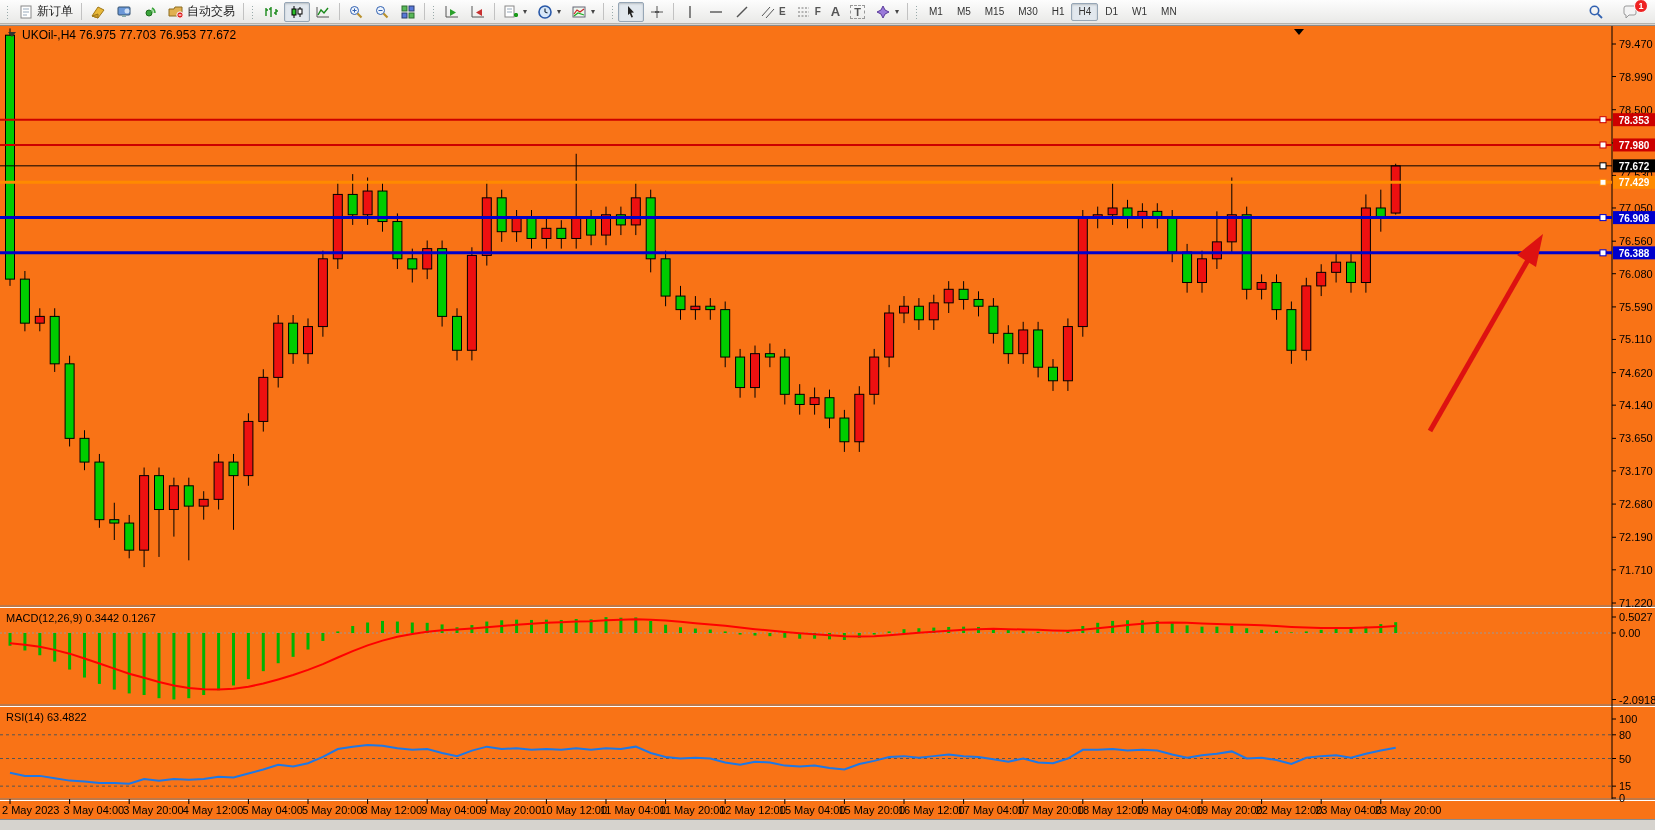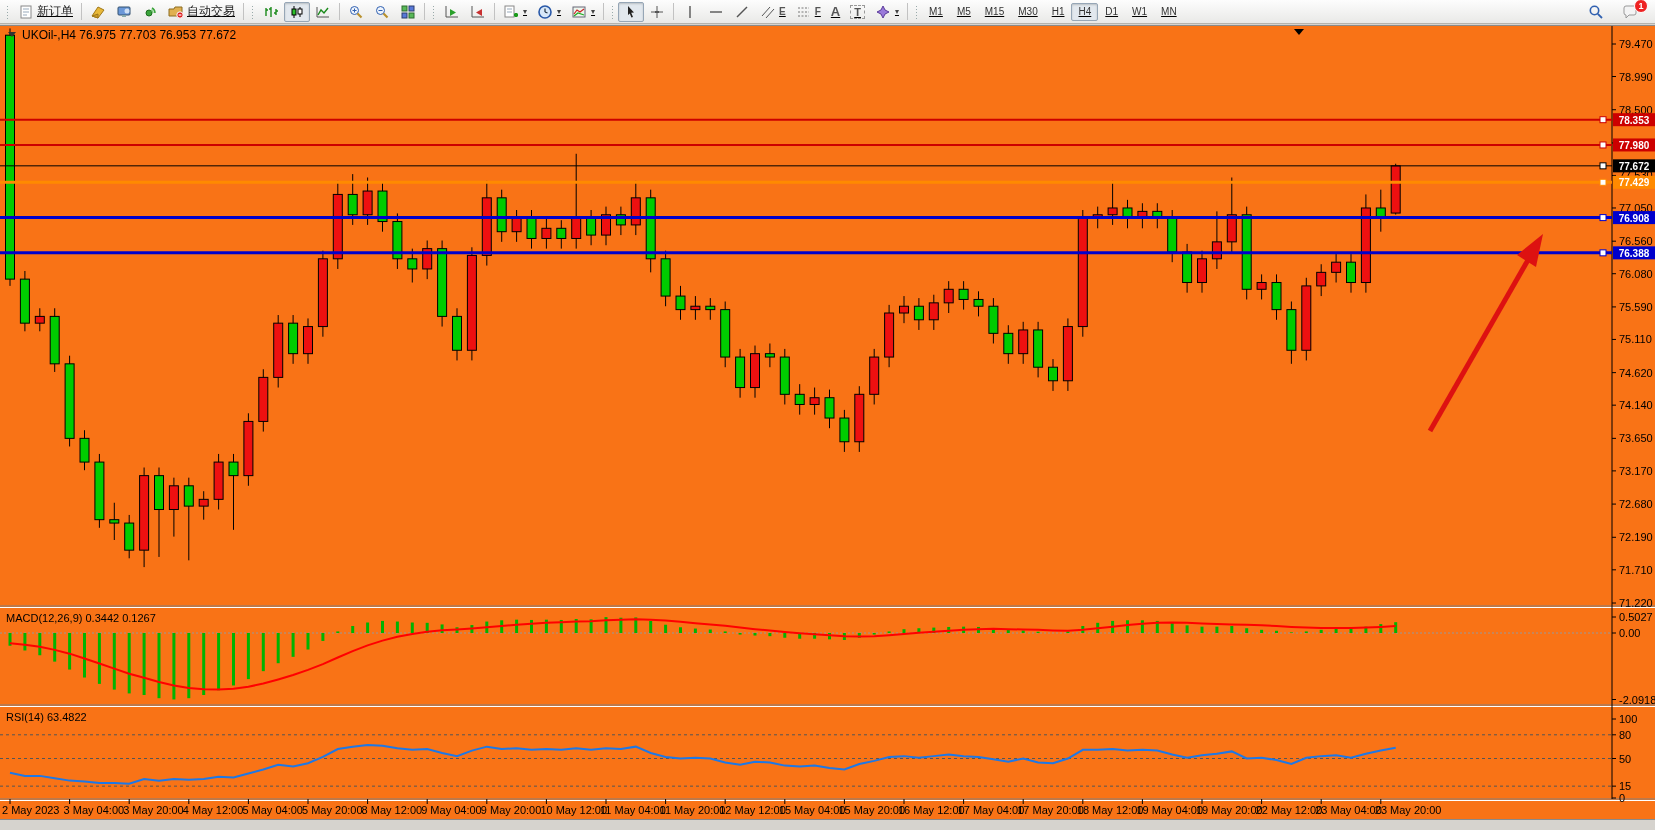--- a/index.html
+++ b/index.html
@@ -1,17 +1,17 @@
 <!DOCTYPE html>
 <html><head>
 <meta charset="utf-8">
 <style>
   html,body{margin:0;padding:0;}
   body{width:1655px;height:830px;background:#d6d3ce;font-family:"Liberation Sans",sans-serif;overflow:hidden;position:relative;}
-  .toolbar{position:absolute;top:0;left:0;width:1655px;height:24px;background:linear-gradient(#fdfdfd,#e9e9e7);border-bottom:1px solid #b5b2ad;display:flex;align-items:center;padding:0 2px;box-sizing:border-box;text-decoration:underline;}
+  .toolbar{position:absolute;top:0;left:0;width:1655px;height:24px;background:linear-gradient(#fdfdfd,#e9e9e7);border-bottom:1px solid #b5b2ad;display:flex;align-items:center;padding:0 2px;box-sizing:border-box;}
   .tb-btn{display:inline-flex;align-items:center;gap:3px;height:20px;padding:1px 4px;border:1px solid transparent;border-radius:2px;background:transparent;font-size:12px;color:#222;cursor:default;}
   .tb-btn.sel{background:#e2e8ee;border:1px solid #96a6b6;box-shadow:inset 0 1px 2px rgba(0,0,0,.18);}
   .tf-btn{font-size:10px;padding:1px 6px;height:18px;color:#333;}
   .sep{width:1px;height:17px;background:#c2c2c2;margin:0 3px;flex:0 0 auto;}
   .grip{width:5px;height:16px;margin:0 3px;flex:0 0 auto;background-image:radial-gradient(#9aa 35%,transparent 40%);background-size:3px 3px;background-position:1px 1px;}
   .icn{width:16px;height:16px;display:block;}
   .drop{font-size:8px;color:#444;margin-left:1px;}
   .tb-right{margin-left:auto;display:flex;align-items:center;gap:8px;padding-right:10px;}
   .chat-wrap{position:relative;}
   .badge{position:absolute;top:-4px;right:-6px;background:#e22;color:#fff;border-radius:8px;font-size:9px;font-weight:bold;min-width:12px;height:12px;line-height:12px;text-align:center;border:1px solid #fff;}

